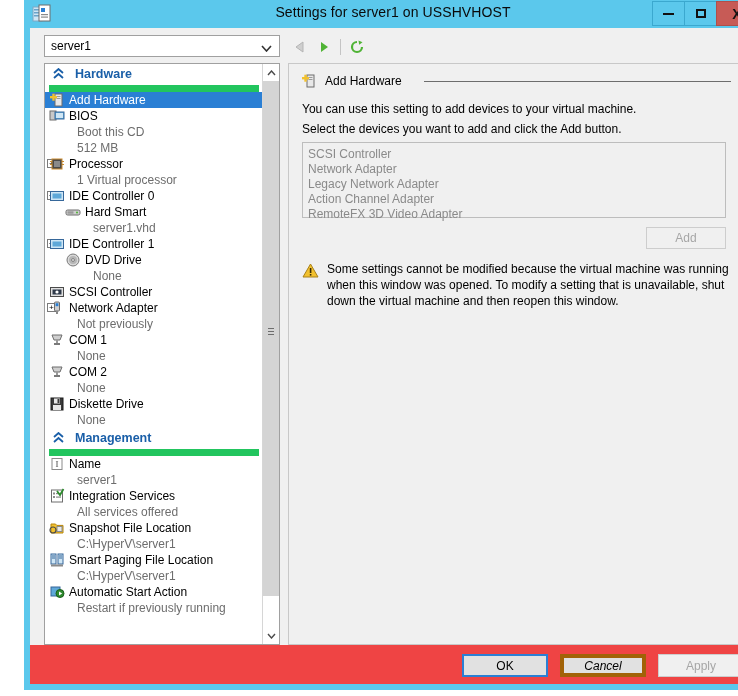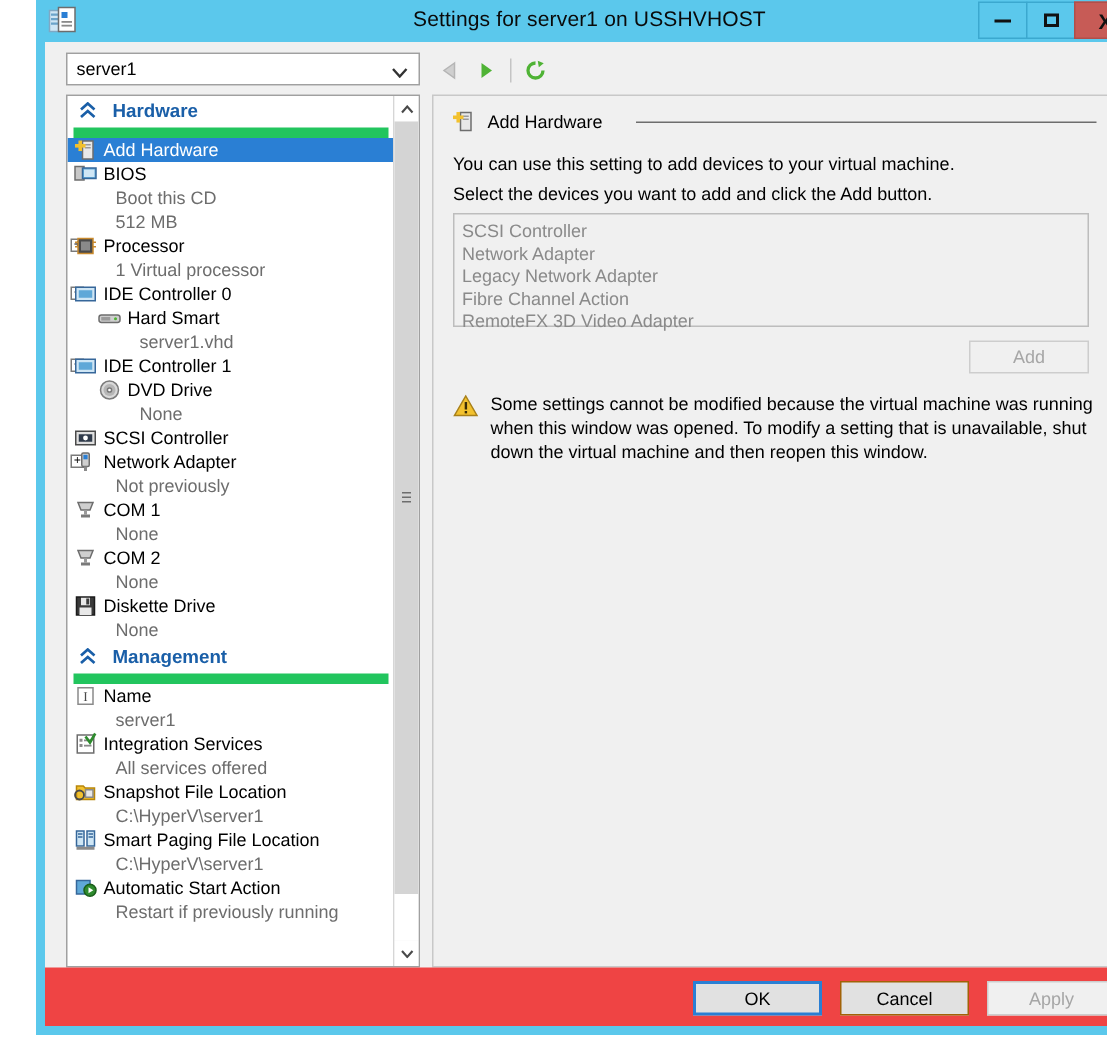--- a/index.html
+++ b/index.html
@@ -122,21 +122,21 @@
   .warn .wico{position:absolute;left:0;top:2px;width:17px;height:15px;}
   .warn .wtxt{position:absolute;left:25px;top:0;width:403px;font-size:12px;color:#000;line-height:16px;}
   
   .footer{position:absolute;left:0;bottom:0;width:726px;height:39px;background:#ef4444;}
   .btn{
     position:absolute;top:9px;width:86px;height:23px;
     background:#e1e1e1;border:1px solid #8c8c8c;box-sizing:border-box;
     font-size:12px;color:#000;display:flex;align-items:center;justify-content:center;
   }
   .btn.ok{left:432px;border:2px solid #2a7fd4;background:#e1e1e1;}
-  .btn.cancel{left:530px;border:1px solid #a16207;}
+  .btn.cancel{left:530px;border:4px solid #a16207;font-style:italic;}
   .btn.apply{left:628px;background:#f0f0f0;border:1px solid #cdcdcd;color:#a6a6a6;}
 </style>
 </head>
 <body>
 
 <div class="window">
 
   <div class="titlebar">
     <div class="app-icon">
       <svg width="22" height="20" viewBox="0 0 22 20">
@@ -442,21 +442,21 @@
         <span class="gline"></span>
       </div>
 
       <div class="p-text" style="top:38px">You can use this setting to add devices to your virtual machine.</div>
       <div class="p-text" style="top:58px">Select the devices you want to add and click the Add button.</div>
 
       <div class="devlist" id="devlist">
           <div>SCSI Controller</div>
           <div>Network Adapter</div>
           <div>Legacy Network Adapter</div>
-          <div>Fibre Channel Action</div>
+          <div>Action Channel Adapter</div>
           <div>RemoteFX 3D Video Adapter</div>
         </div>
 
       <div class="add-btn">Add</div>
 
       <div class="warn">
         <span class="wico">
           <svg width="17" height="15" viewBox="0 0 17 15">
             <path d="M8.5 1 L16 14 L1 14 Z" fill="#f2c12e" stroke="#a8801a" stroke-width="1"></path>
             <rect x="7.8" y="5" width="1.6" height="5" fill="#3a2c05"></rect>

